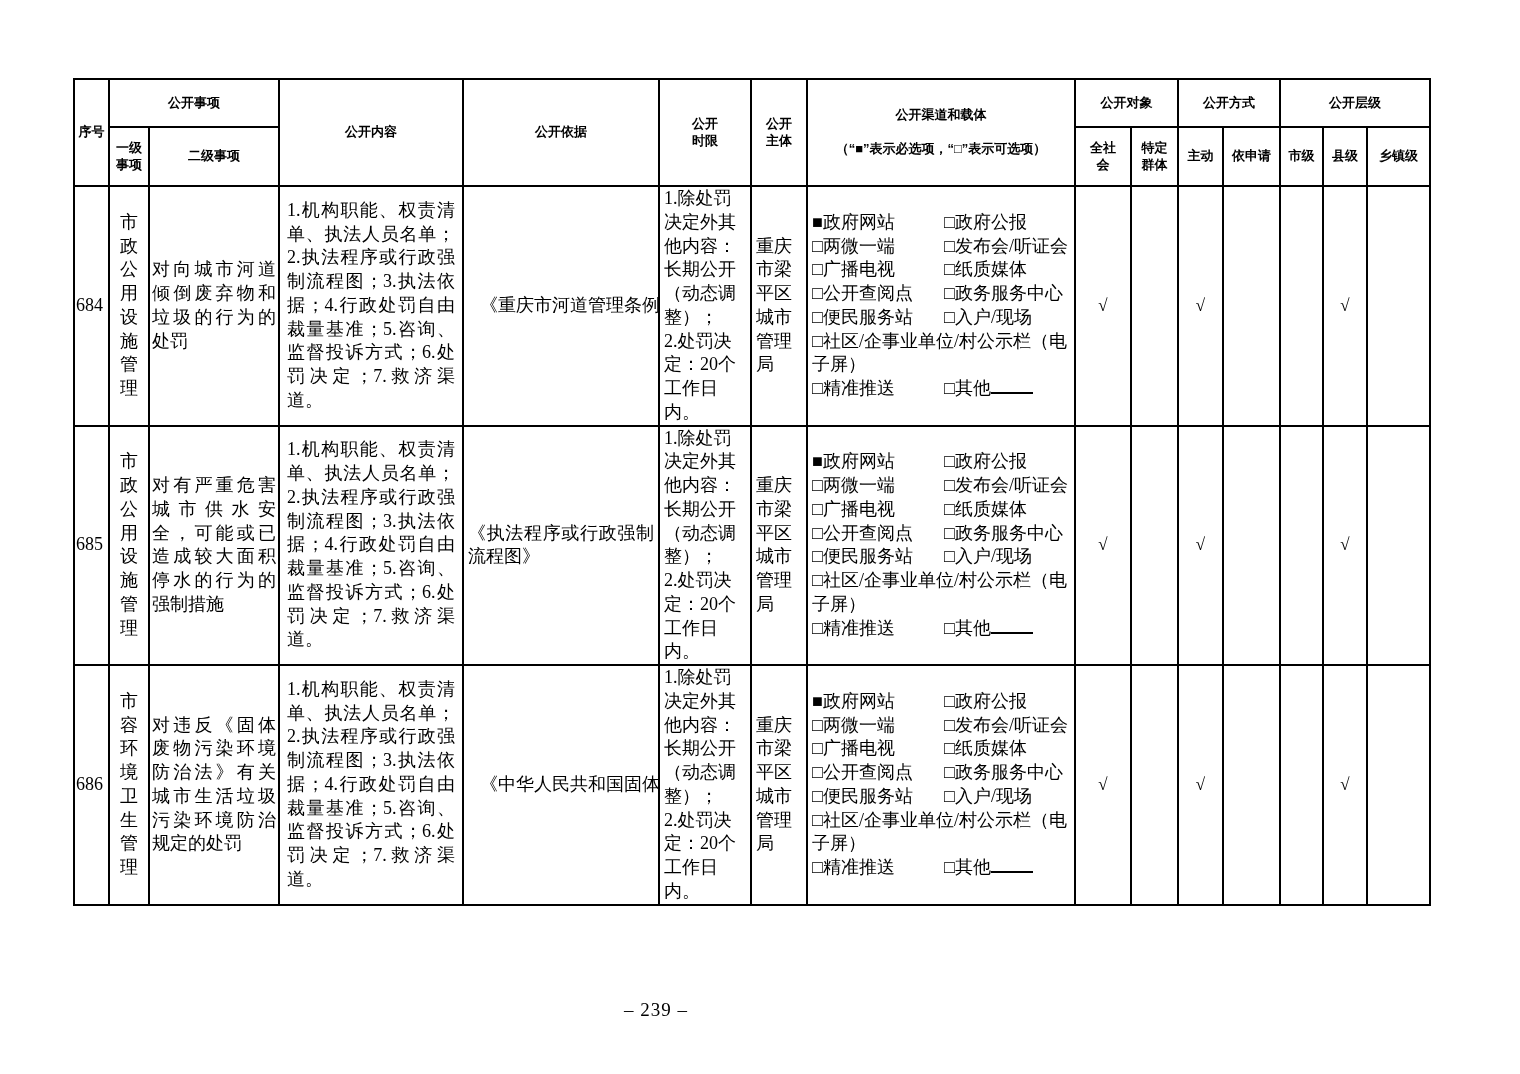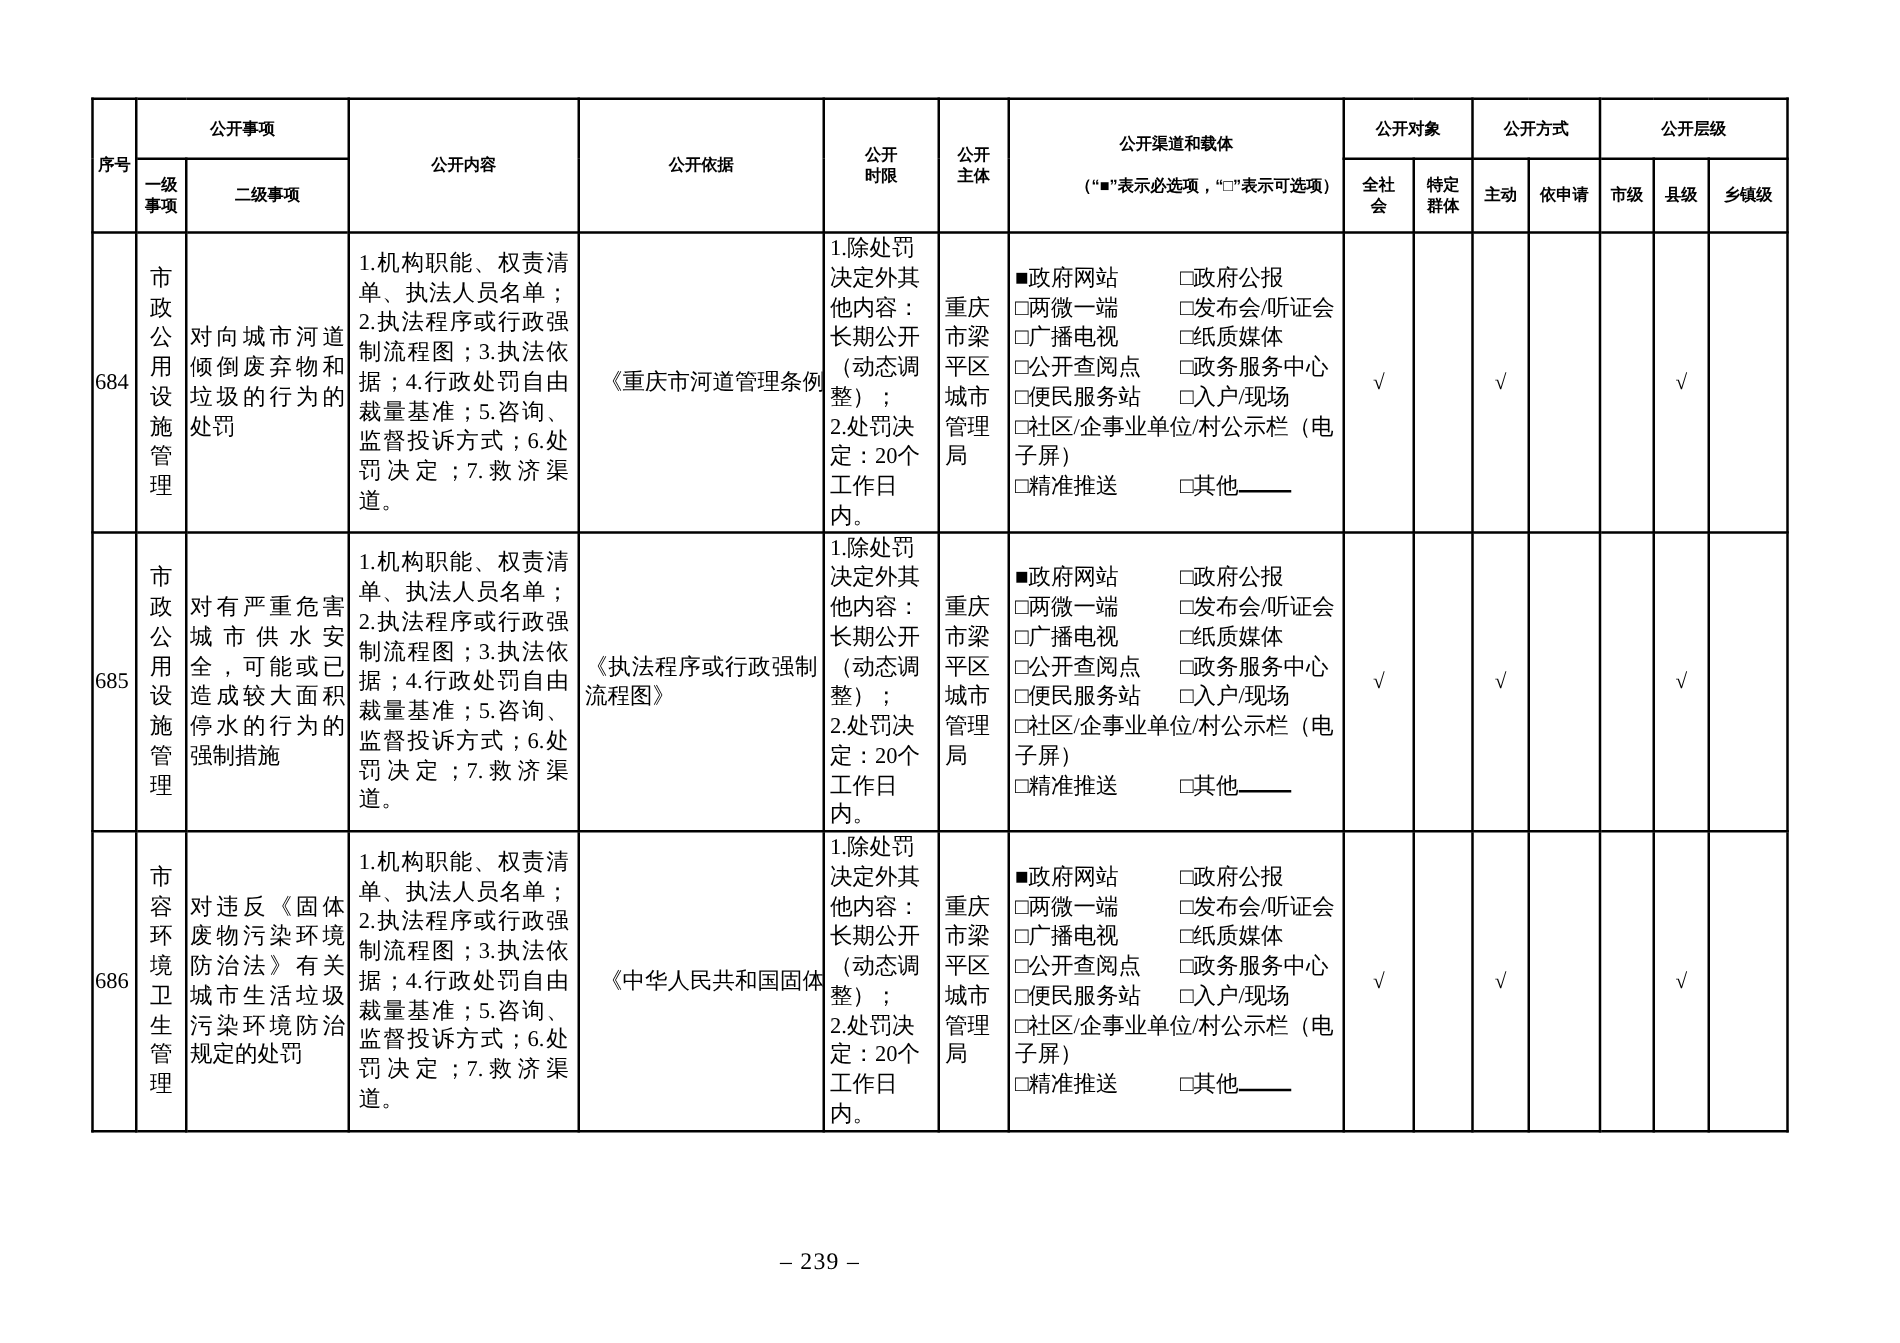--- a/index.html
+++ b/index.html
@@ -61,21 +61,21 @@
   .ch-long { display: block; }
   .bx { font-style: normal; }
   .blank-line {
     display: inline-block;
     width: 42px; height: 15px;
     border-bottom: 2px solid #000;
     vertical-align: baseline;
   }
 
   .ch-head-title { text-align: center; }
-  .ch-head-note  { text-align: right; padding: 0 2px; }
+  .ch-head-note  { text-align: center; padding: 0 2px; }
 
   .page-number {
     position: absolute;
     left: 0; top: 999px; width: 1312px;
     text-align: center;
     font-size: 19px;
     letter-spacing: 1px;
   }
 </style>
 </head>

